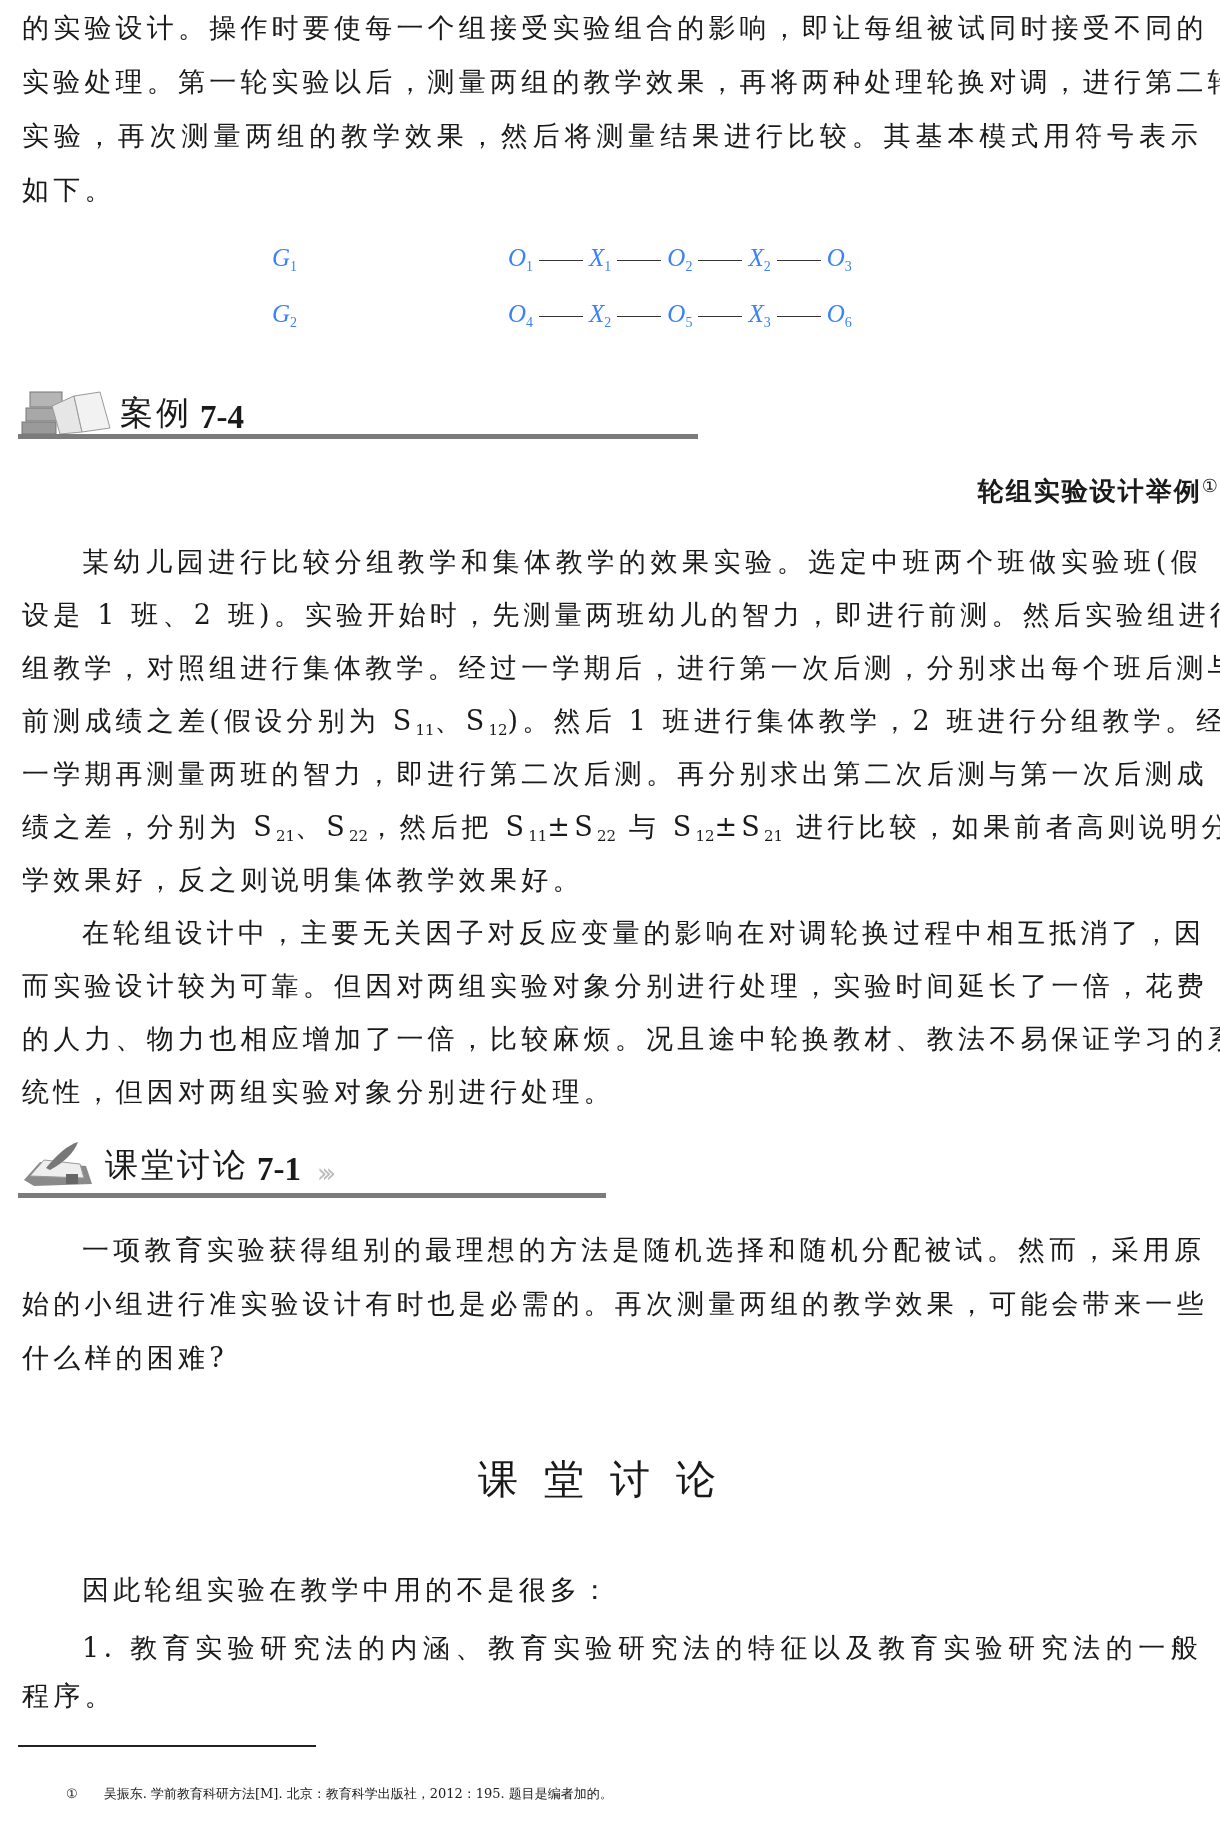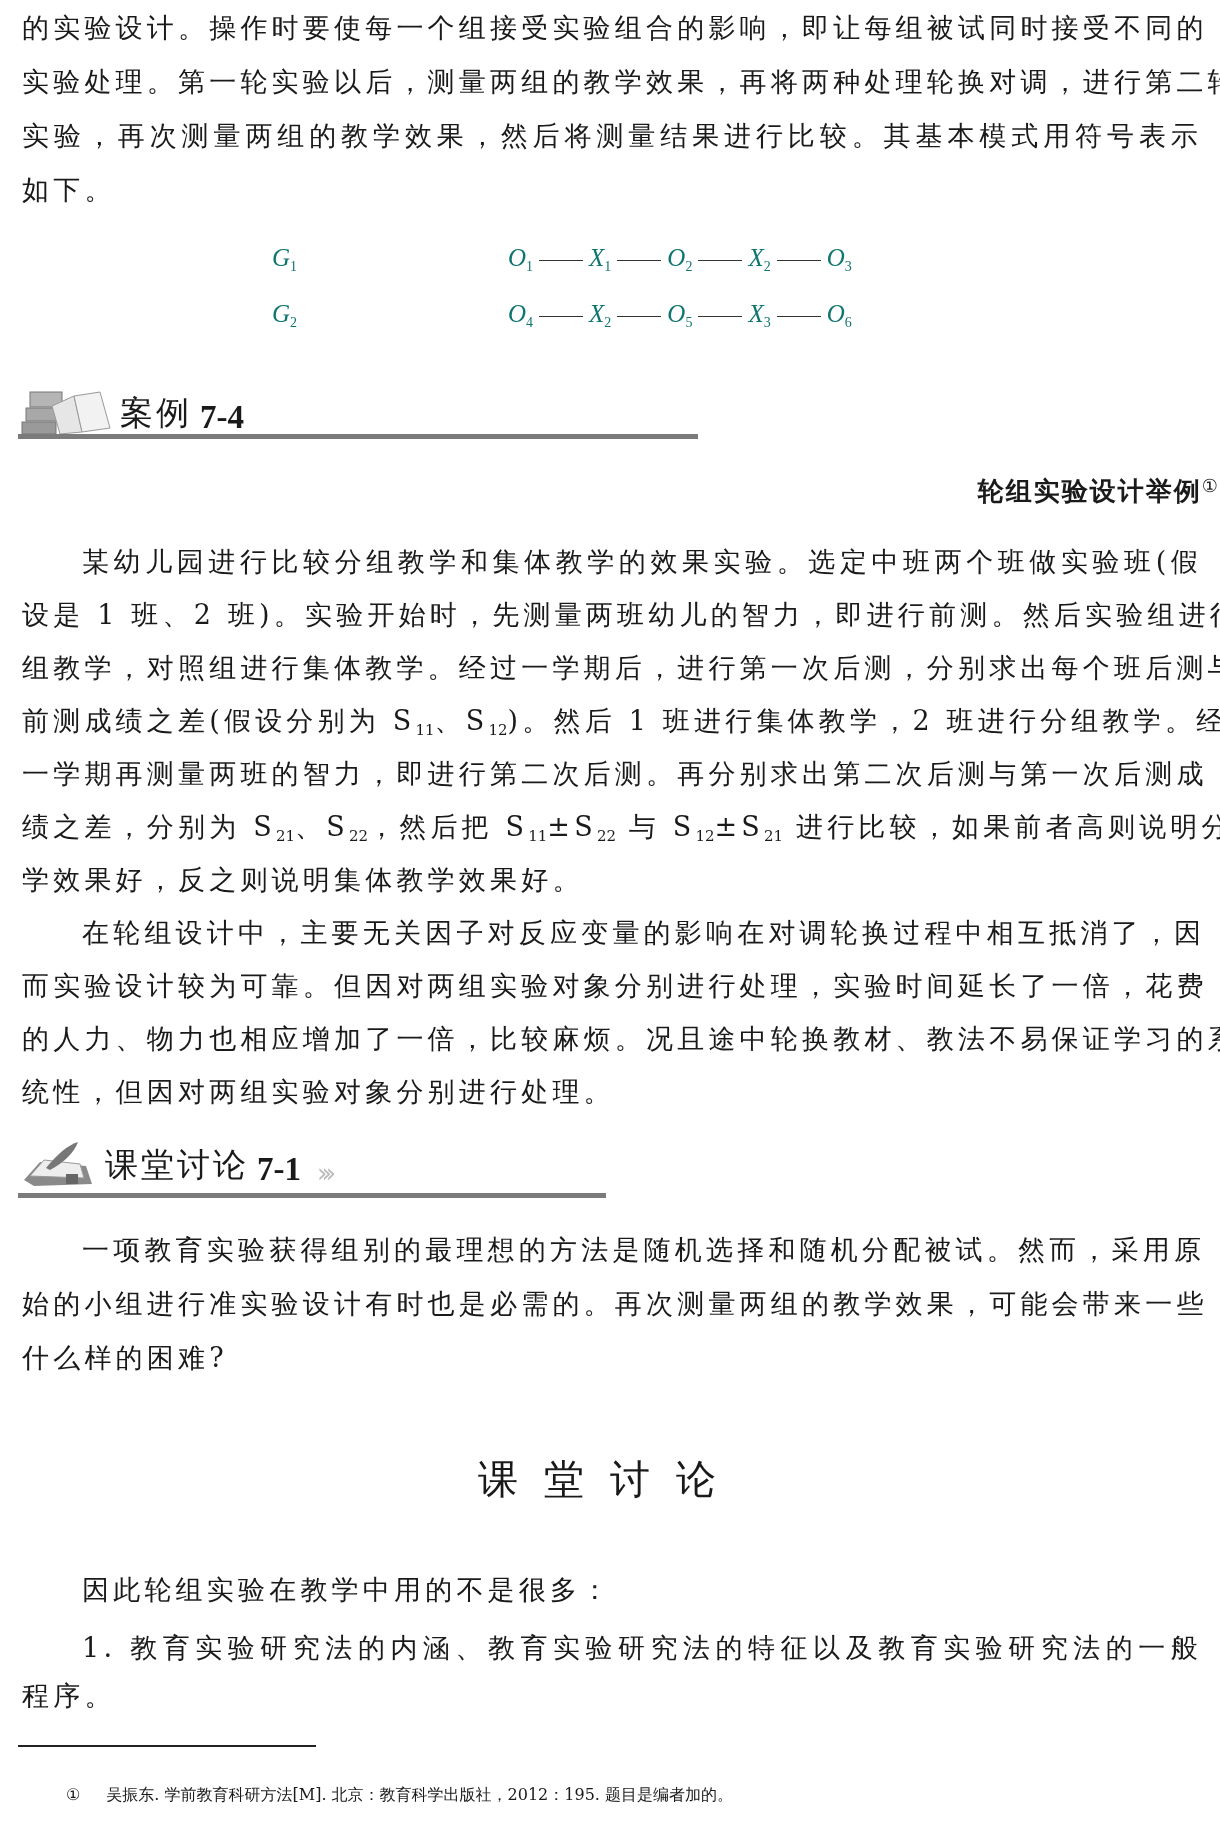--- a/index.html
+++ b/index.html
@@ -11,42 +11,42 @@
   .line {
     position: absolute; left: 22px; width: 1180px;
     font-size: 27px; letter-spacing: 4.2px; white-space: nowrap;
     line-height: 32px;
   }
   .line.indent { left: 82px; width: 1120px; }
   .justify { text-align: justify; text-align-last: justify; }
   .sub { font-size: 15px; vertical-align: -5px; letter-spacing: 0; }
   .formula {
     position: absolute; font-family: "Liberation Serif", "DejaVu Serif", serif;
-    font-style: italic; font-size: 25px; white-space: nowrap; color: #0f766e;
+    font-style: italic; font-size: 25px; white-space: nowrap; color: #3b82f6;
   }
   .formula .dash { font-style: normal; display: inline-block; width: 44px; border-top: 1.5px solid #333; vertical-align: middle; margin: 0 6px; }
   .formula .sub { font-style: normal; font-size: 14px; }
   .heading {
     position: absolute; display: flex; align-items: flex-end;
     font-size: 33px; letter-spacing: 3px;
   }
   .heading .num { font-family: "Liberation Serif", serif; font-weight: bold; font-size: 33px; margin-left: 8px; letter-spacing: 0; }
   .divider { position: absolute; height: 5px; background: #7b7b7b; }
   .case-title {
     position: absolute; left: 0; width: 1220px; top: 474px;
     text-align: right; font-size: 26px; font-weight: bold; letter-spacing: 2px;
   }
   .case-title sup { font-weight: normal; font-size: 18px; vertical-align: 8px; }
   .chapter-title {
     position: absolute; left: 0; width: 1220px; top: 1452px;
     text-align: center; font-size: 40px; letter-spacing: 26px;
   }
   .footnote-rule { position: absolute; left: 18px; top: 1745px; width: 298px; height: 2px; background: #222; }
   .footnote {
-    position: absolute; left: 66px; top: 1785px; font-size: 16px; white-space: nowrap;
+    position: absolute; left: 66px; top: 1785px; font-size: 13px; white-space: nowrap;
   }
   .footnote .mark { margin-right: 26px; }
   .arrows { font-size: 26px; color: #bbb; margin-left: 16px; letter-spacing: -6px; font-family: "DejaVu Sans", sans-serif; }
 </style>
 </head>
 <body>
 
 <div class="line justify" style="top:12px">的实验设计。操作时要使每一个组接受实验组合的影响，即让每组被试同时接受不同的</div>
 <div class="line justify" style="top:66px">实验处理。第一轮实验以后，测量两组的教学效果，再将两种处理轮换对调，进行第二轮</div>
 <div class="line justify" style="top:120px">实验，再次测量两组的教学效果，然后将测量结果进行比较。其基本模式用符号表示</div>

